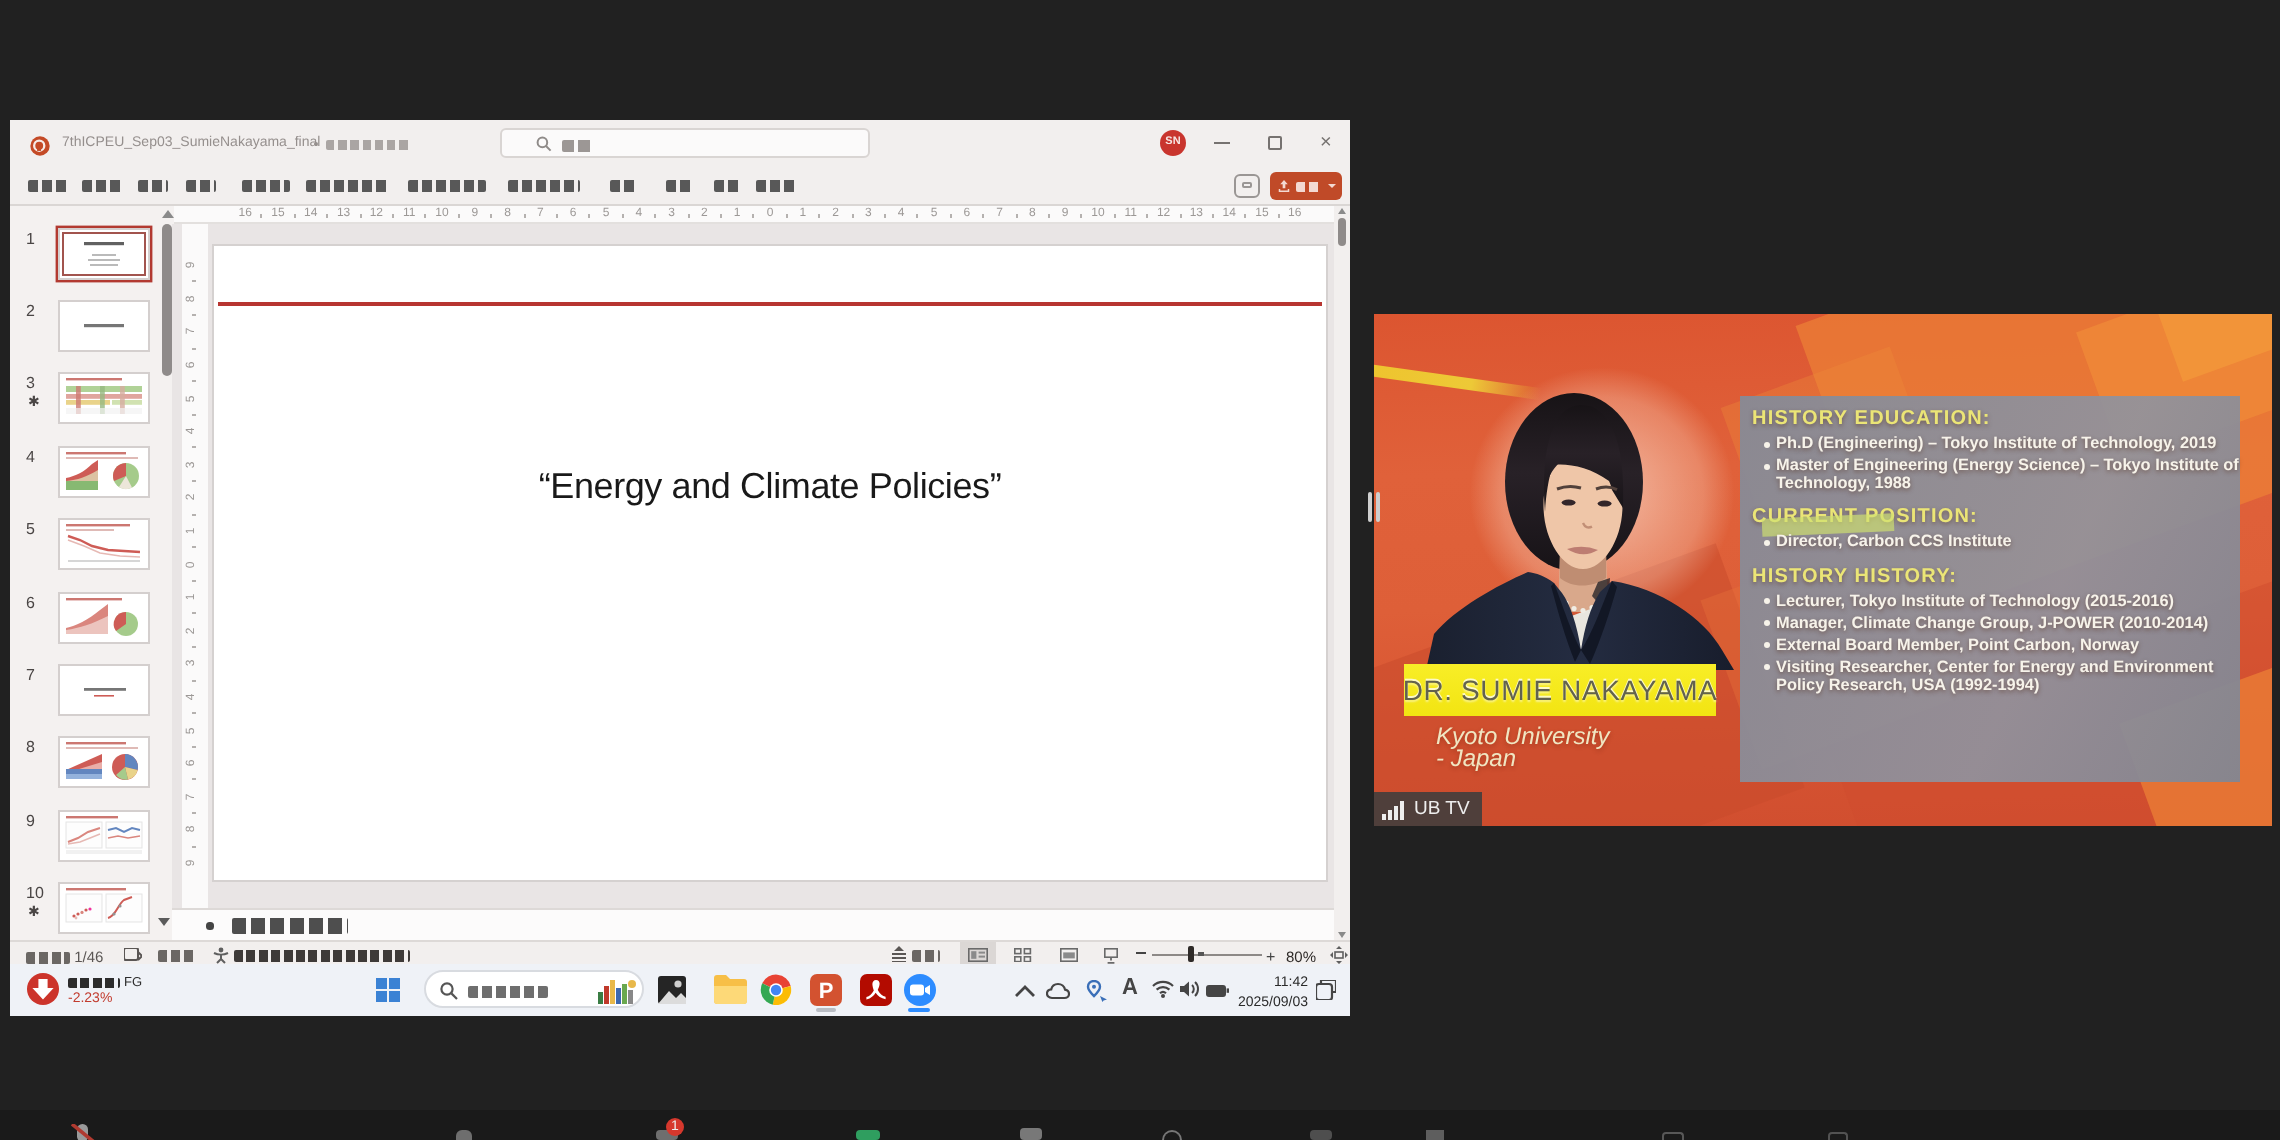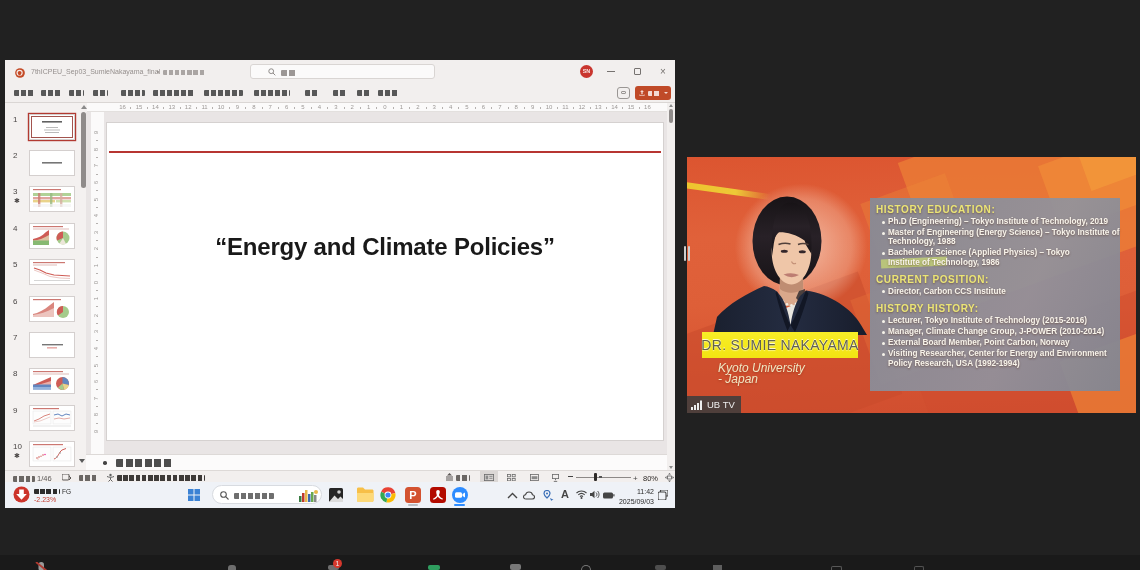--- a/index.html
+++ b/index.html
@@ -315,21 +315,21 @@
       <span class="abs" style="left:5px;top:277.4px;width:2px;height:1px;background:#b5b1af"></span>
       <span class="abs" style="left:1px;top:281.7px;width:11px;height:9px;text-align:center;font-size:6px;color:#9c9896;transform:rotate(-90deg)">7</span>
       <span class="abs" style="left:5px;top:294.0px;width:2px;height:1px;background:#b5b1af"></span>
       <span class="abs" style="left:1px;top:298.3px;width:11px;height:9px;text-align:center;font-size:6px;color:#9c9896;transform:rotate(-90deg)">8</span>
       <span class="abs" style="left:5px;top:310.6px;width:2px;height:1px;background:#b5b1af"></span>
       <span class="abs" style="left:1px;top:314.9px;width:11px;height:9px;text-align:center;font-size:6px;color:#9c9896;transform:rotate(-90deg)">9</span>
     </div>
     <div id="canvas"></div>
     <div id="slide">
       <div class="abs" style="left:2px;top:28px;width:552px;height:2.2px;background:#b73531"></div>
-      <div class="abs" style="left:0;top:110px;width:556px;text-align:center;font-size:24px;font-weight:bold;color:#191919;letter-spacing:-.2px">“Energy and Climate Policies”</div>
+      <div class="abs" style="left:0;top:110px;width:556px;text-align:center;font-size:18px;font-weight:normal;color:#191919;letter-spacing:-.2px">“Energy and Climate Policies”</div>
     </div>
     <div id="rscroll">
       <div class="abs" style="left:1.5px;top:1px;width:0;height:0;border-left:2.8px solid transparent;border-right:2.8px solid transparent;border-bottom:3.5px solid #8a8a8a"></div>
       <div class="abs" style="left:2px;top:6px;width:4px;height:14px;border-radius:2px;background:#8f8b8a"></div>
       <div class="abs" style="left:1.5px;top:363px;width:0;height:0;border-left:2.8px solid transparent;border-right:2.8px solid transparent;border-top:3.5px solid #8a8a8a"></div>
       <div class="abs" style="left:1.5px;top:370px;font-size:6px;color:#555;line-height:6px">▲<br>▼</div>
     </div>
 
     <div id="notes">
       <div class="abs" style="left:-7px;top:4px;width:0;height:0;border-left:3px solid transparent;border-right:3px solid transparent;border-top:4px solid #5a5a5a"></div>
@@ -540,21 +540,20 @@
         <span>DR. SUMIE NAKAYAMA</span>
       </div>
     <div id="kyoto">Kyoto University<br>- Japan</div>
 
     <div id="bio">
       <div class="abs" style="left:11px;top:60px;width:66px;height:9px;background:#cfe070;opacity:.68;transform:rotate(-2.5deg)"></div>
       <div class="hd" style="margin-top:6px">HISTORY EDUCATION:</div>
       <ul style="margin-top:2px">
         <li>Ph.D (Engineering) – Tokyo Institute of Technology, 2019</li>
         <li>Master of Engineering (Energy Science) – Tokyo Institute of<br>Technology, 1988</li>
-        <li>Bachelor of Science (Applied Physics) – Tokyo<br><span style="position:relative;z-index:1">Institute of Technology, 1986</span></li>
       </ul>
       <div class="hd" style="margin-top:6.5px">CURRENT POSITION:</div>
       <ul style="margin-top:2px">
         <li>Director, Carbon CCS Institute</li>
       </ul>
       <div class="hd" style="margin-top:7px">HISTORY HISTORY:</div>
       <ul style="margin-top:2px">
         <li>Lecturer, Tokyo Institute of Technology (2015-2016)</li>
         <li>Manager, Climate Change Group, J-POWER (2010-2014)</li>
         <li>External Board Member, Point Carbon, Norway</li>

